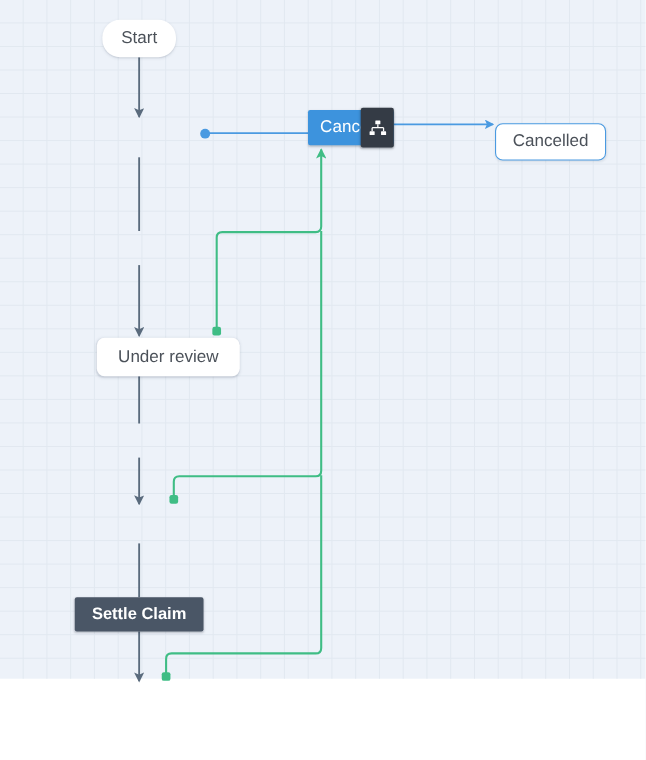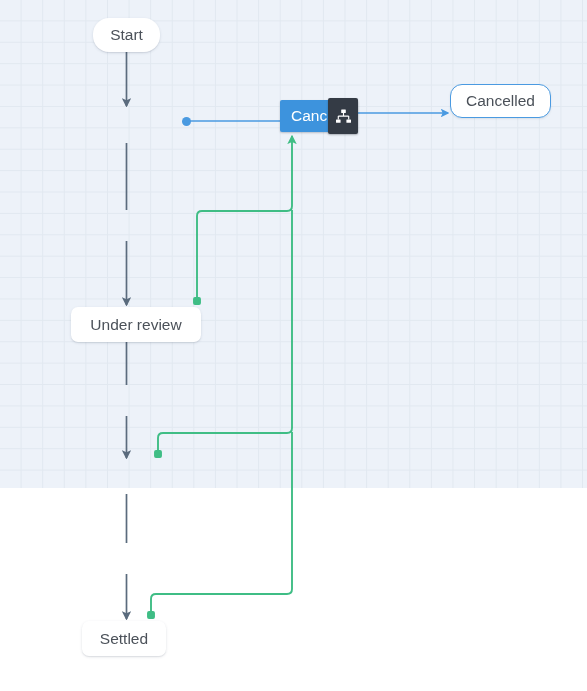--- a/index.html
+++ b/index.html
@@ -7,21 +7,21 @@
     padding: 0;
     width: 587px;
     height: 691px;
     overflow: hidden;
     font-family: "Liberation Sans", sans-serif;
   }
 
   #canvas {
     position: relative;
     width: 587px;
-    height: 488px;
+    height: 617px;
     background-color: #edf2f9;
     background-image:
       linear-gradient(to right, #e1e8f0 1px, transparent 1px),
       linear-gradient(to bottom, #e1e8f0 1px, transparent 1px);
     background-size: 21.6px 21.4px;
     background-position: -1px -1px;
     text-align: right;
   }
 
   #edge-layer {
@@ -146,35 +146,35 @@
 
     <path d="M 151 615 L 151 599 Q 151 594 156 594 L 287 594 Q 292 594 292 589 L 292 432" stroke="#3fbd85" stroke-width="1.9" fill="none" marker-start="url(#src-green)"></path>
   </svg>
 
   <div class="node state pill" style="left:93px; top:18px; width:67px; height:34px;">
     <span>Start</span>
   </div>
 
   <div class="port-dot" style="left:182px; top:117px;"></div>
 
-  <div class="node state outlined" style="left:450px; top:84px; width:101px; height:34px;border-radius:12px;">
+  <div class="node state outlined" style="left:450px; top:112px; width:101px; height:34px;">
     <span>Cancelled</span>
   </div>
 
-  <div class="node state" style="left:71px; top:307px; width:130px; height:35px;">
+  <div class="node state" style="left:88px; top:307px; width:130px; height:35px;">
     <span>Under review</span>
   </div>
 
 
-  <div class="node state" style="left:82px; top:621px; width:84px; height:35px;">
-    <span>Settled</span>
-  </div>
 
 
 
+  <div class="node transition" style="left:68px; top:543px; width:117px; height:31px;">
+    <span>Settle Claim</span>
+  </div>
 
   <div class="node transition active" style="left:280px; top:100px; width:78px; height:32px;">
     <span>Cancel</span>
   </div>
 
   <div class="tool-handle" style="left:328px; top:98px; width:30px; height:36px;">
     <svg width="17" height="15" viewBox="0 0 17 15" aria-hidden="true">
       <rect x="6.2" y="0.6" width="4.6" height="3.4" rx="0.5" fill="#ffffff"></rect>
       <rect x="1.0" y="10.4" width="4.6" height="3.4" rx="0.5" fill="#ffffff"></rect>
       <rect x="11.4" y="10.4" width="4.6" height="3.4" rx="0.5" fill="#ffffff"></rect>

